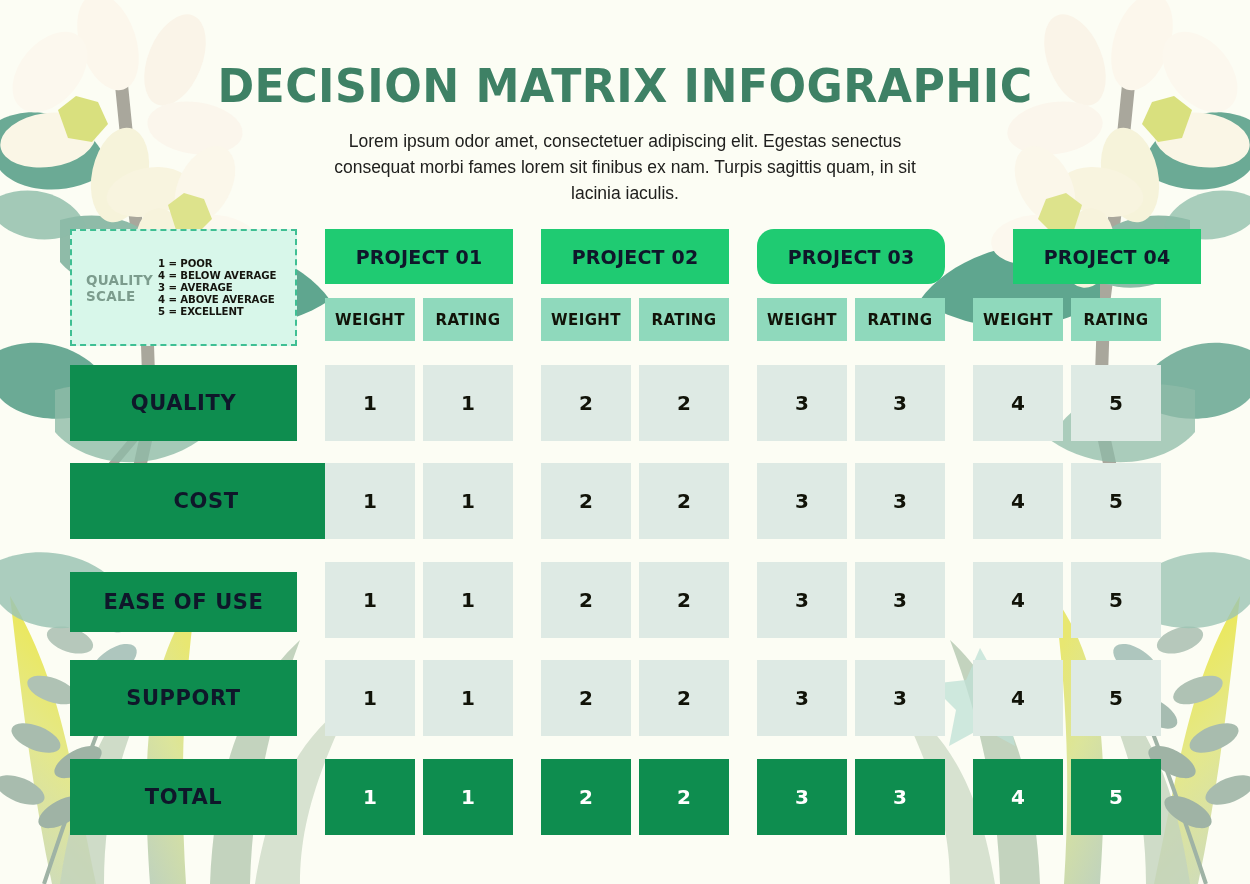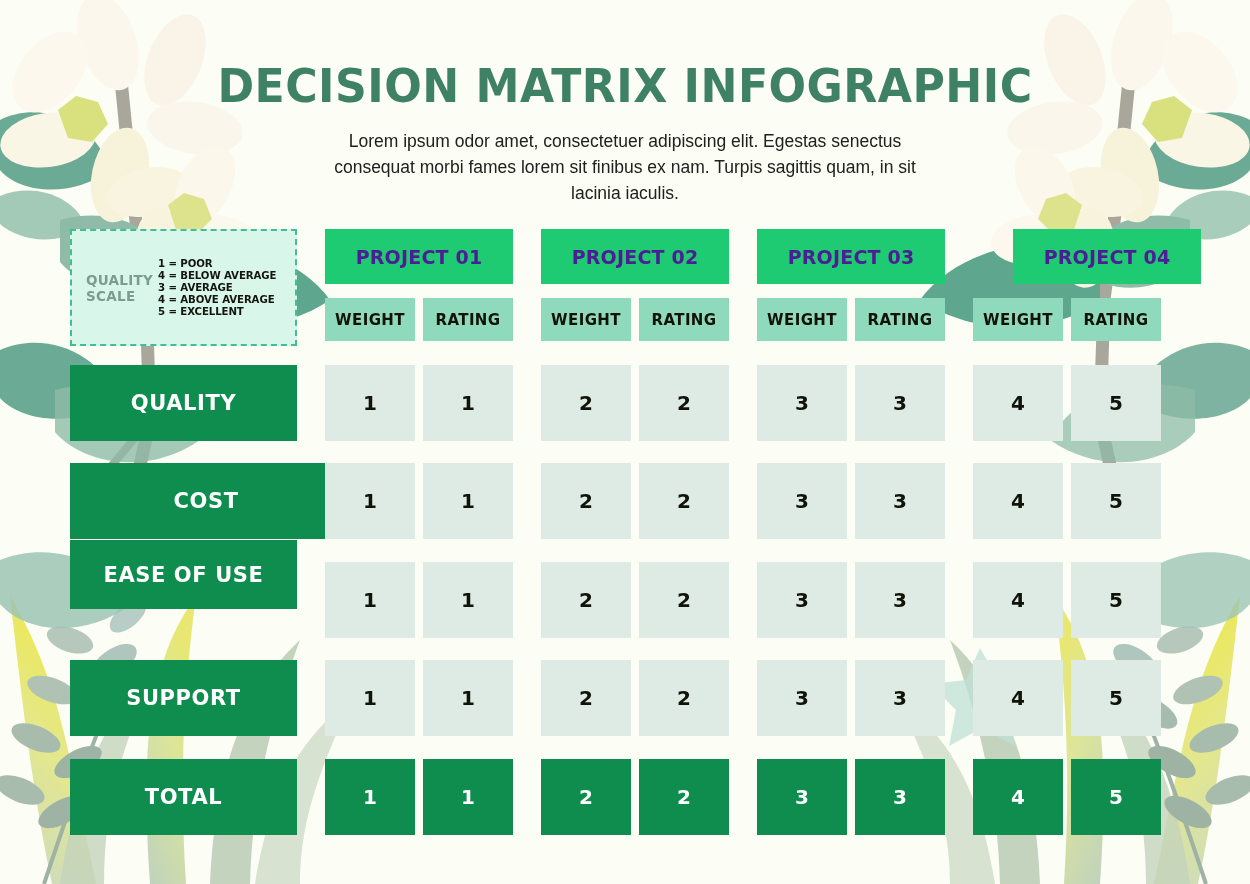--- a/index.html
+++ b/index.html
@@ -78,37 +78,37 @@
     white-space: nowrap;
   }
 
   
   .matrix { position: absolute; left: 0; top: 0; }
 
   .cell { position: absolute; display: flex; align-items: center; justify-content: center; }
 
   .proj-head {
     background: #1FCB72;
-    color: #4c1d95;
+    color: #0f172a;
     font-family: "DejaVu Sans", sans-serif;
     font-weight: bold;
     font-size: 19px;
     letter-spacing: 0.2px;
   }
   .subhead {
     background: #8FD9BC;
     color: #111308;
     font-family: "DejaVu Sans", sans-serif;
     font-weight: bold;
     font-size: 15px;
     letter-spacing: 0.4px;
   }
   .row-label {
     background: #0E8D4F;
-    color: #ffffff;
+    color: #0f172a;
     font-family: "DejaVu Sans", sans-serif;
     font-weight: bold;
     font-size: 21px;
     letter-spacing: 0.6px;
   }
   .data-cell {
     background: #DEEAE4;
     color: #111308;
     font-family: "DejaVu Sans", sans-serif;
     font-weight: bold;
@@ -264,21 +264,21 @@
         <div class="rating-item">3 = AVERAGE</div>
         <div class="rating-item">4 = ABOVE AVERAGE</div>
         <div class="rating-item">5 = EXCELLENT</div>
       </div>
     </div>
 
     <div class="matrix">
 
       <div class="cell proj-head" style="left:325px;top:229px;width:188px;height:55px;">PROJECT 01</div>
       <div class="cell proj-head" style="left:541px;top:229px;width:188px;height:55px;">PROJECT 02</div>
-      <div class="cell proj-head" style="left:757px;top:229px;width:188px;height:55px;">PROJECT 03</div>
+      <div class="cell proj-head" style="left:757px;top:229px;width:188px;height:55px;border-radius:17px;">PROJECT 03</div>
       <div class="cell proj-head" style="left:973px;top:229px;width:188px;height:55px;margin-left:40px;">PROJECT 04</div>
 
       <div class="cell subhead" style="left:325px;top:298px;width:90px;height:43px;">WEIGHT</div>
       <div class="cell subhead" style="left:423px;top:298px;width:90px;height:43px;">RATING</div>
       <div class="cell subhead" style="left:541px;top:298px;width:90px;height:43px;">WEIGHT</div>
       <div class="cell subhead" style="left:639px;top:298px;width:90px;height:43px;">RATING</div>
       <div class="cell subhead" style="left:757px;top:298px;width:90px;height:43px;">WEIGHT</div>
       <div class="cell subhead" style="left:855px;top:298px;width:90px;height:43px;">RATING</div>
       <div class="cell subhead" style="left:973px;top:298px;width:90px;height:43px;">WEIGHT</div>
       <div class="cell subhead" style="left:1071px;top:298px;width:90px;height:43px;">RATING</div>
@@ -296,21 +296,21 @@
       <div class="cell row-label" style="left:70px;top:463px;width:272px;height:76px;">COST</div>
       <div class="cell data-cell" style="left:325px;top:463px;width:90px;height:76px;">1</div>
       <div class="cell data-cell" style="left:423px;top:463px;width:90px;height:76px;">1</div>
       <div class="cell data-cell" style="left:541px;top:463px;width:90px;height:76px;">2</div>
       <div class="cell data-cell" style="left:639px;top:463px;width:90px;height:76px;">2</div>
       <div class="cell data-cell" style="left:757px;top:463px;width:90px;height:76px;">3</div>
       <div class="cell data-cell" style="left:855px;top:463px;width:90px;height:76px;">3</div>
       <div class="cell data-cell" style="left:973px;top:463px;width:90px;height:76px;">4</div>
       <div class="cell data-cell" style="left:1071px;top:463px;width:90px;height:76px;">5</div>
 
-      <div class="cell row-label" style="left:70px;top:540px;width:227px;height:69px;">EASE OF USE</div>
+      <div class="cell row-label" style="left:70px;top:572px;width:227px;height:60px;">EASE OF USE</div>
       <div class="cell data-cell" style="left:325px;top:562px;width:90px;height:76px;">1</div>
       <div class="cell data-cell" style="left:423px;top:562px;width:90px;height:76px;">1</div>
       <div class="cell data-cell" style="left:541px;top:562px;width:90px;height:76px;">2</div>
       <div class="cell data-cell" style="left:639px;top:562px;width:90px;height:76px;">2</div>
       <div class="cell data-cell" style="left:757px;top:562px;width:90px;height:76px;">3</div>
       <div class="cell data-cell" style="left:855px;top:562px;width:90px;height:76px;">3</div>
       <div class="cell data-cell" style="left:973px;top:562px;width:90px;height:76px;">4</div>
       <div class="cell data-cell" style="left:1071px;top:562px;width:90px;height:76px;">5</div>
 
       <div class="cell row-label" style="left:70px;top:660px;width:227px;height:76px;text-align:right;">SUPPORT</div>

